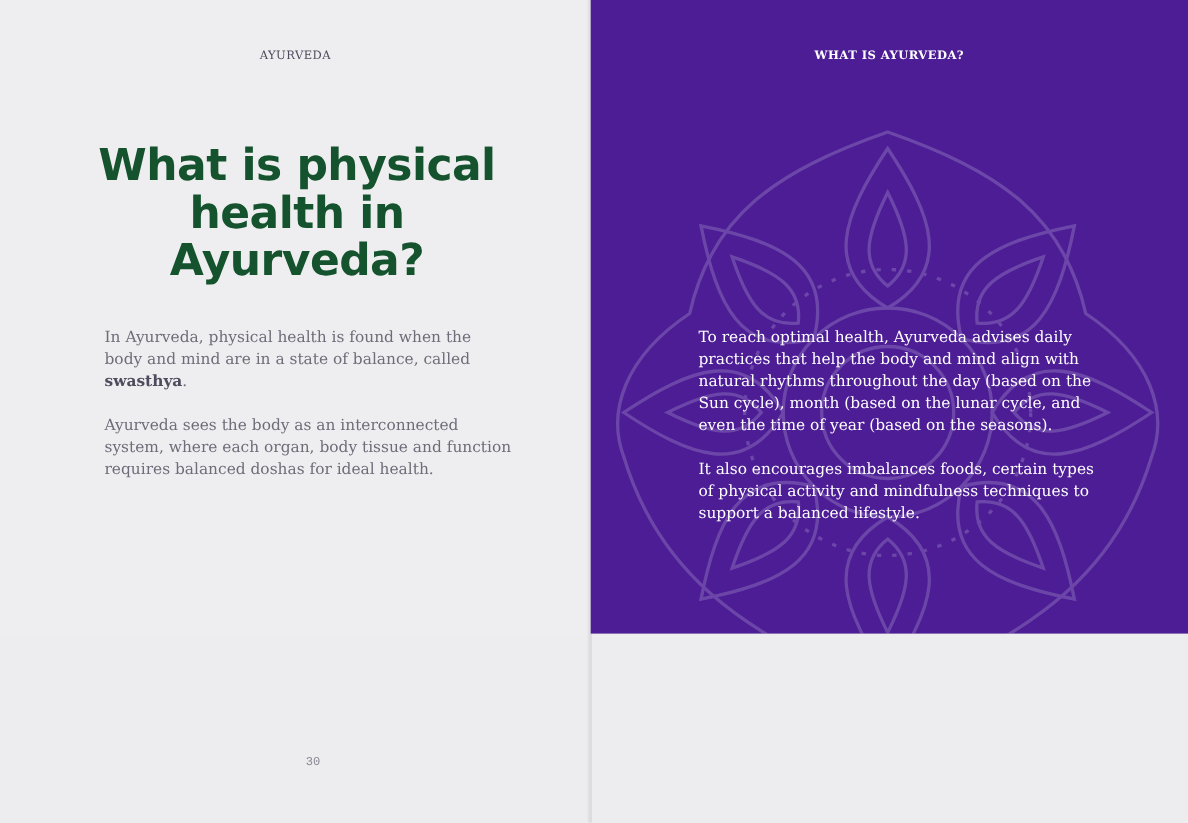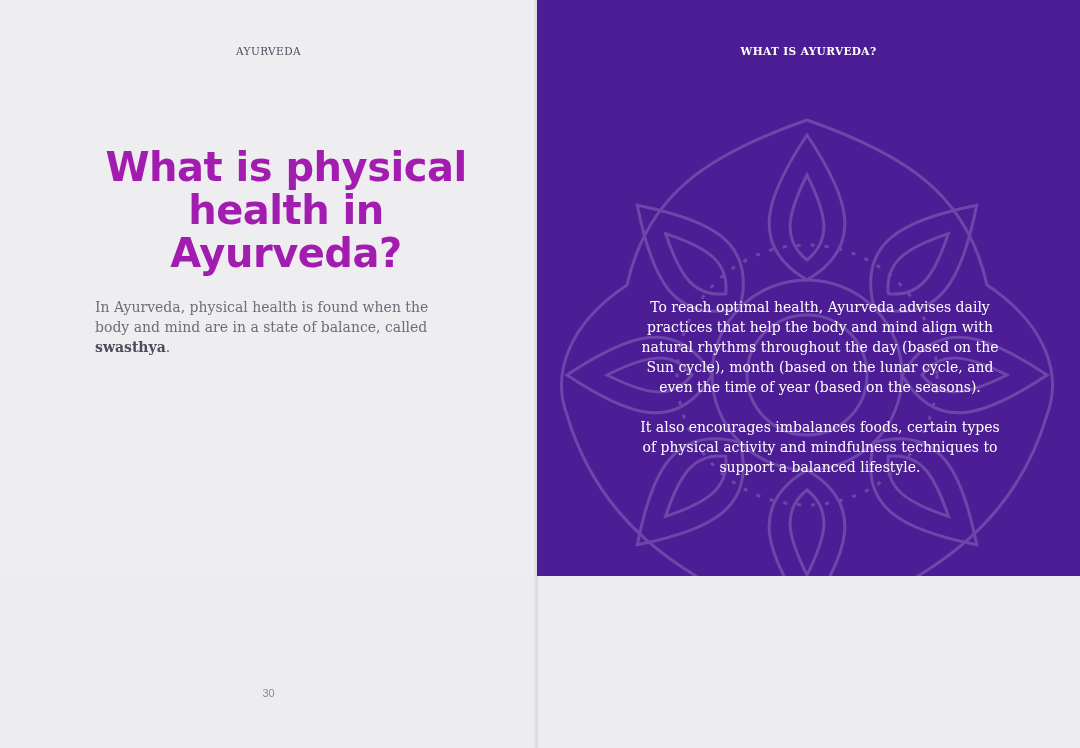--- a/index.html
+++ b/index.html
@@ -4,39 +4,40 @@
 <style>
   html, body { margin:0; padding:0; }
   body { width:1080px; height:748px; overflow:hidden; position:relative; background:#ededef; }
   .page { position:absolute; top:0; height:576px; box-sizing:border-box; }
   .left { left:0; width:537px; background:#eeeef0; }
   .right { left:537px; width:543px; background:#4c1d95; overflow:hidden; }
   .gutter { position:absolute; left:534px; top:0; width:4px; height:748px; background:linear-gradient(to right, #e6e6e8, #d8d8dc); }
   .running-head { position:absolute; top:45px; width:100%; text-align:center; font-family:"DejaVu Serif", serif; font-size:10.5px; letter-spacing:0.4px; }
   .left .running-head { color:#4e4b5c; }
   .right .running-head { color:#ffffff; font-weight:bold; }
-  .title { position:absolute; top:130px; left:60px; width:420px; text-align:center; font-family:"DejaVu Sans", sans-serif; font-weight:bold; font-size:40px; line-height:43px; color:#a21caf; letter-spacing:-0.5px; margin:16px; }
+  .title { position:absolute; top:130px; left:60px; width:420px; text-align:center; font-family:"DejaVu Sans", sans-serif; font-weight:bold; font-size:40px; line-height:43px; color:#14532d; letter-spacing:-0.5px; margin:0; }
   .body-text { position:absolute; font-family:"DejaVu Serif", serif; font-size:14px; line-height:20px;margin-top:11px; }
   .left .body-text { left:95px; top:286px; width:370px; color:#6e6c78; }
-  .right .body-text { left:98px; top:286px; width:370px; color:#ffffff;text-align:center; }
+  .right .body-text { left:98px; top:286px; width:370px; color:#ffffff; }
   .body-text p { margin:0 0 20px 0; }
   .body-text b { color:#4e4b5c; font-weight:bold; }
-  .folio { position:absolute; top:687px; width:100%; text-align:center; font-family:Liberation Sans, sans-serif; font-size:11px; }
+  .folio { position:absolute; top:687px; width:100%; text-align:center; font-family:Liberation Mono, monospace; font-size:11px;padding-left:16px; }
   .left .folio { color:#8a8894; }
   .right .folio { color:#ffffff; }
   .mandala { position:absolute; left:10px; top:115px; width:520px; height:520px; opacity:0.18; }
 </style>
 </head>
 <body>
 
 <div class="page left">
   <div class="running-head">AYURVEDA</div>
   <h1 class="title">What is physical health in Ayurveda?</h1>
   <div class="body-text">
     <p><span>In Ayurveda, physical health is found when the body and mind are in a state of balance, called </span><b>swasthya</b><span>.</span></p>
+    <p>Ayurveda sees the body as an interconnected system, where each organ, body tissue and function requires balanced doshas for ideal health.</p>
   </div>
   <div class="folio">30</div>
 </div>
 
 <div class="gutter"></div>
 
 <div class="page right">
   <svg class="mandala" viewBox="0 0 520 520" fill="none" stroke="#ffffff" stroke-width="3">
     <circle cx="260" cy="260" r="60"></circle>
     <circle cx="260" cy="260" r="95"></circle>

